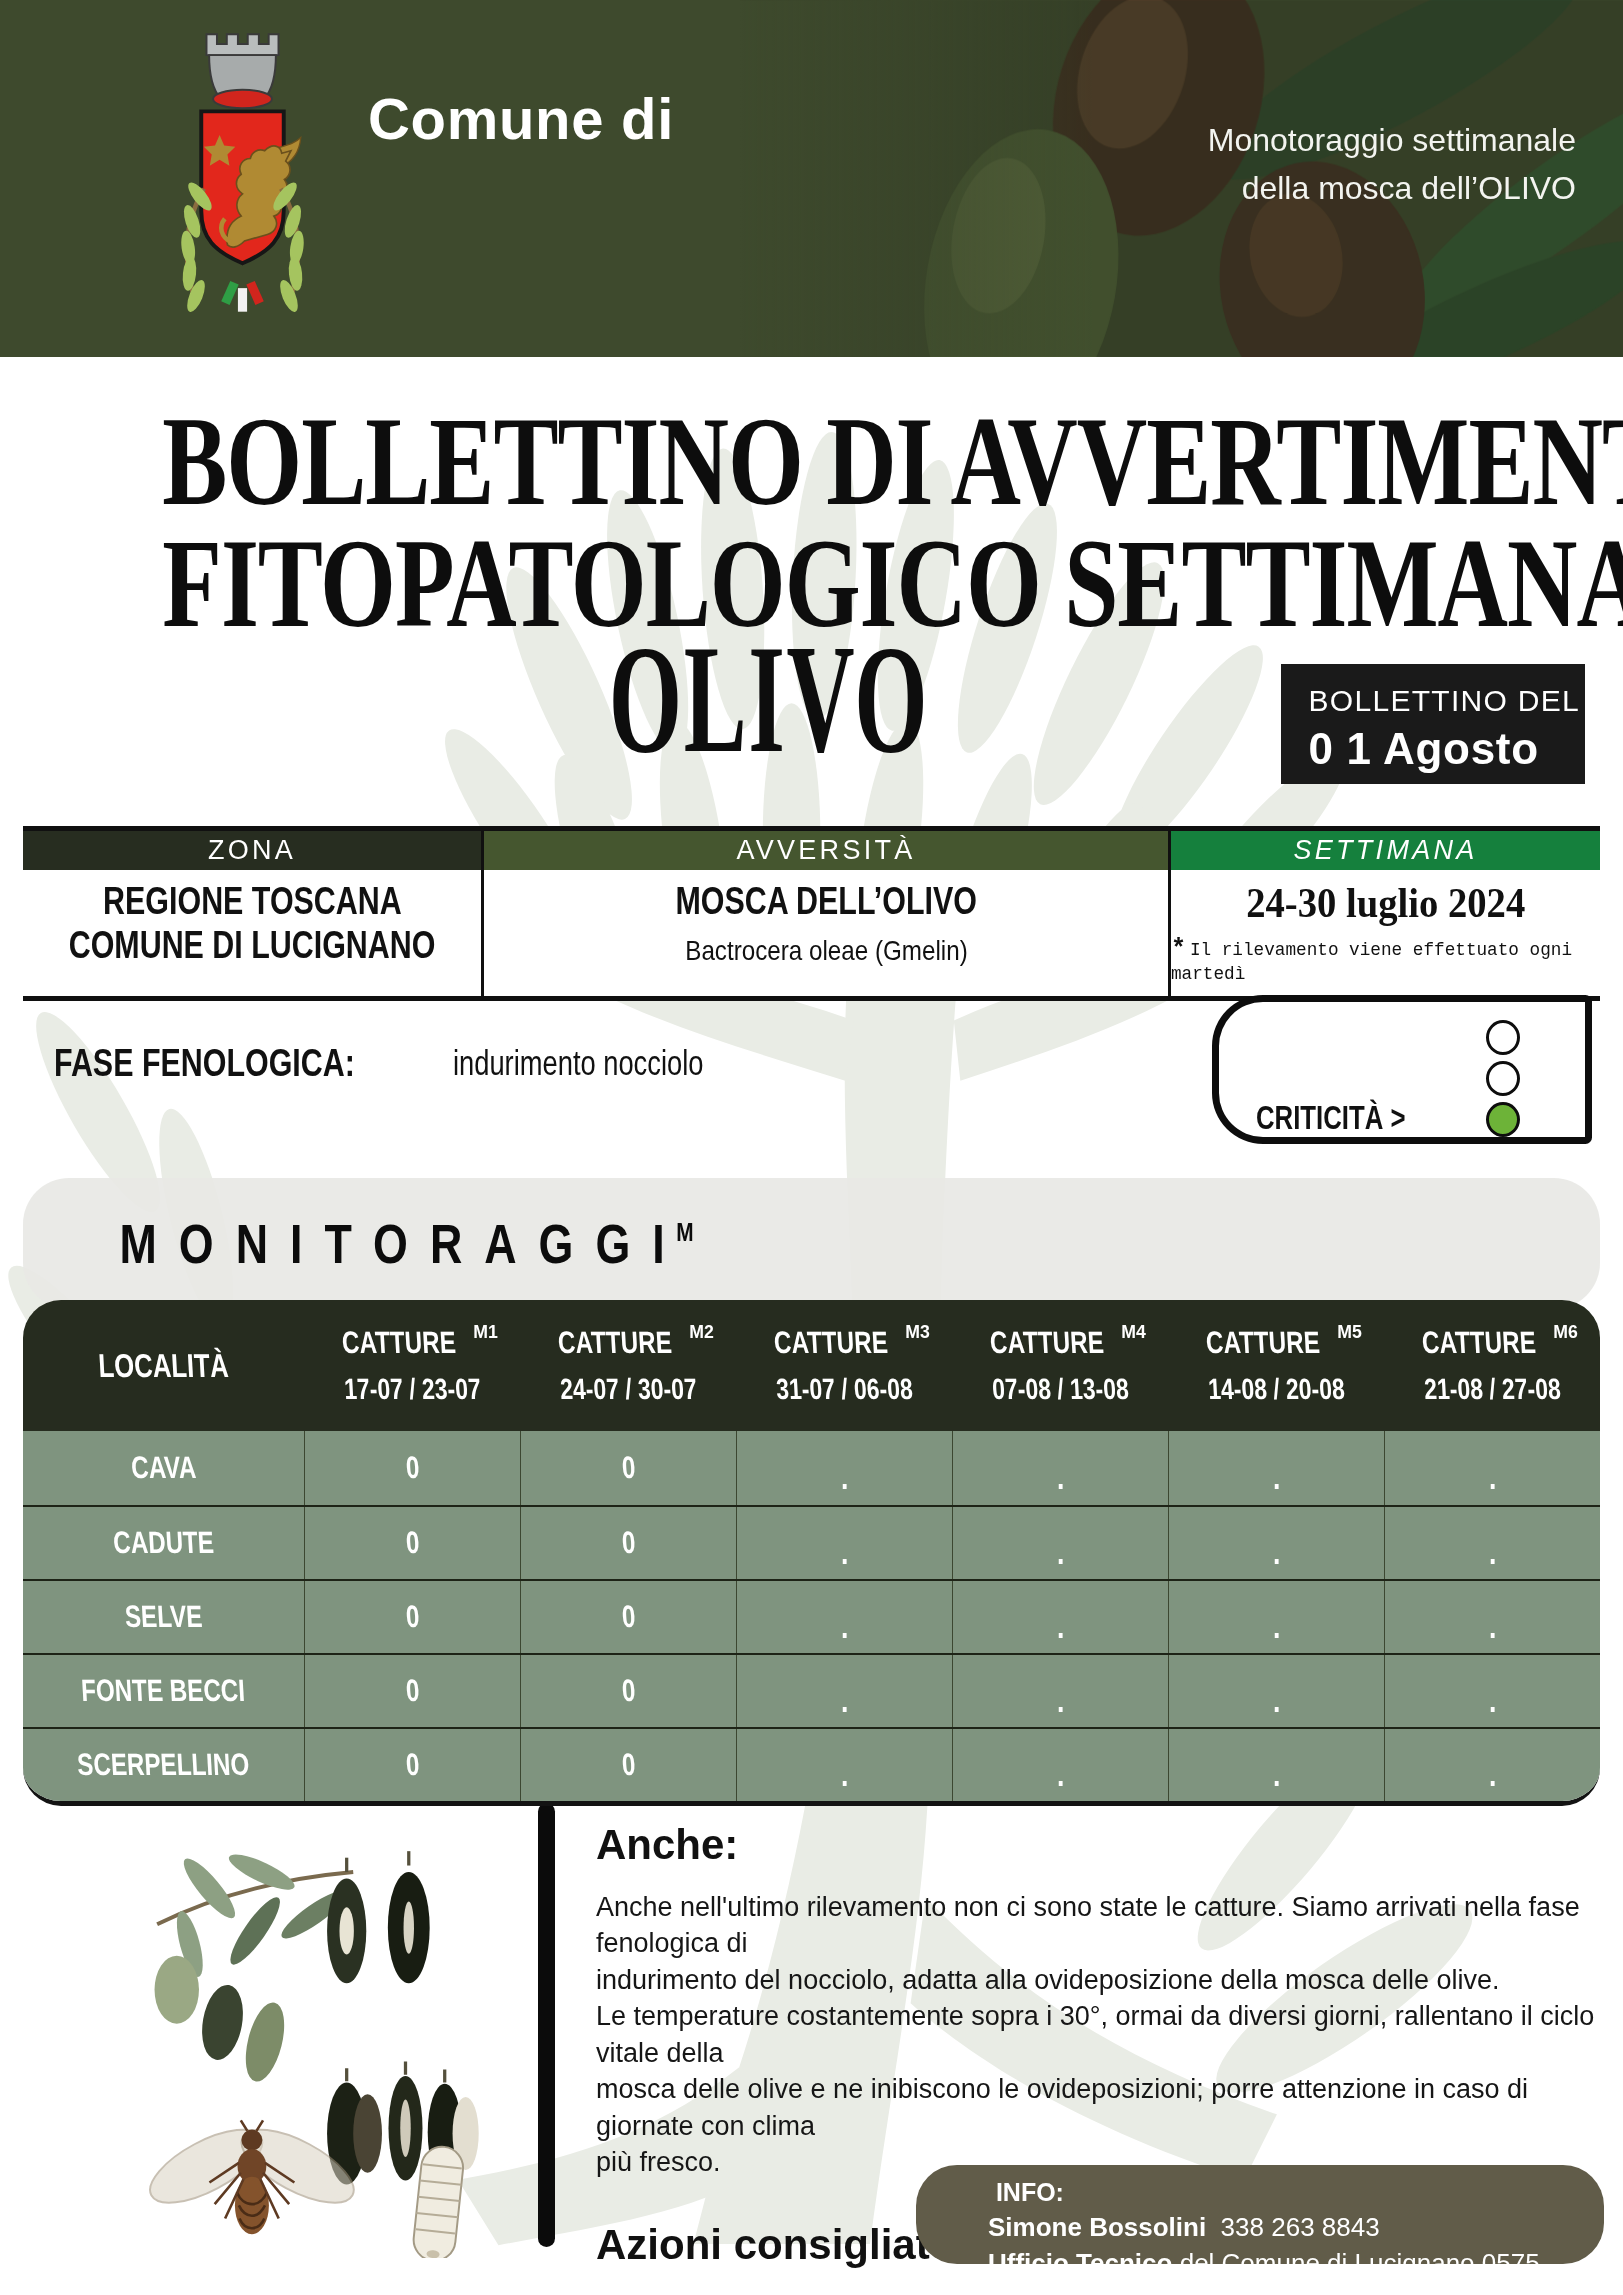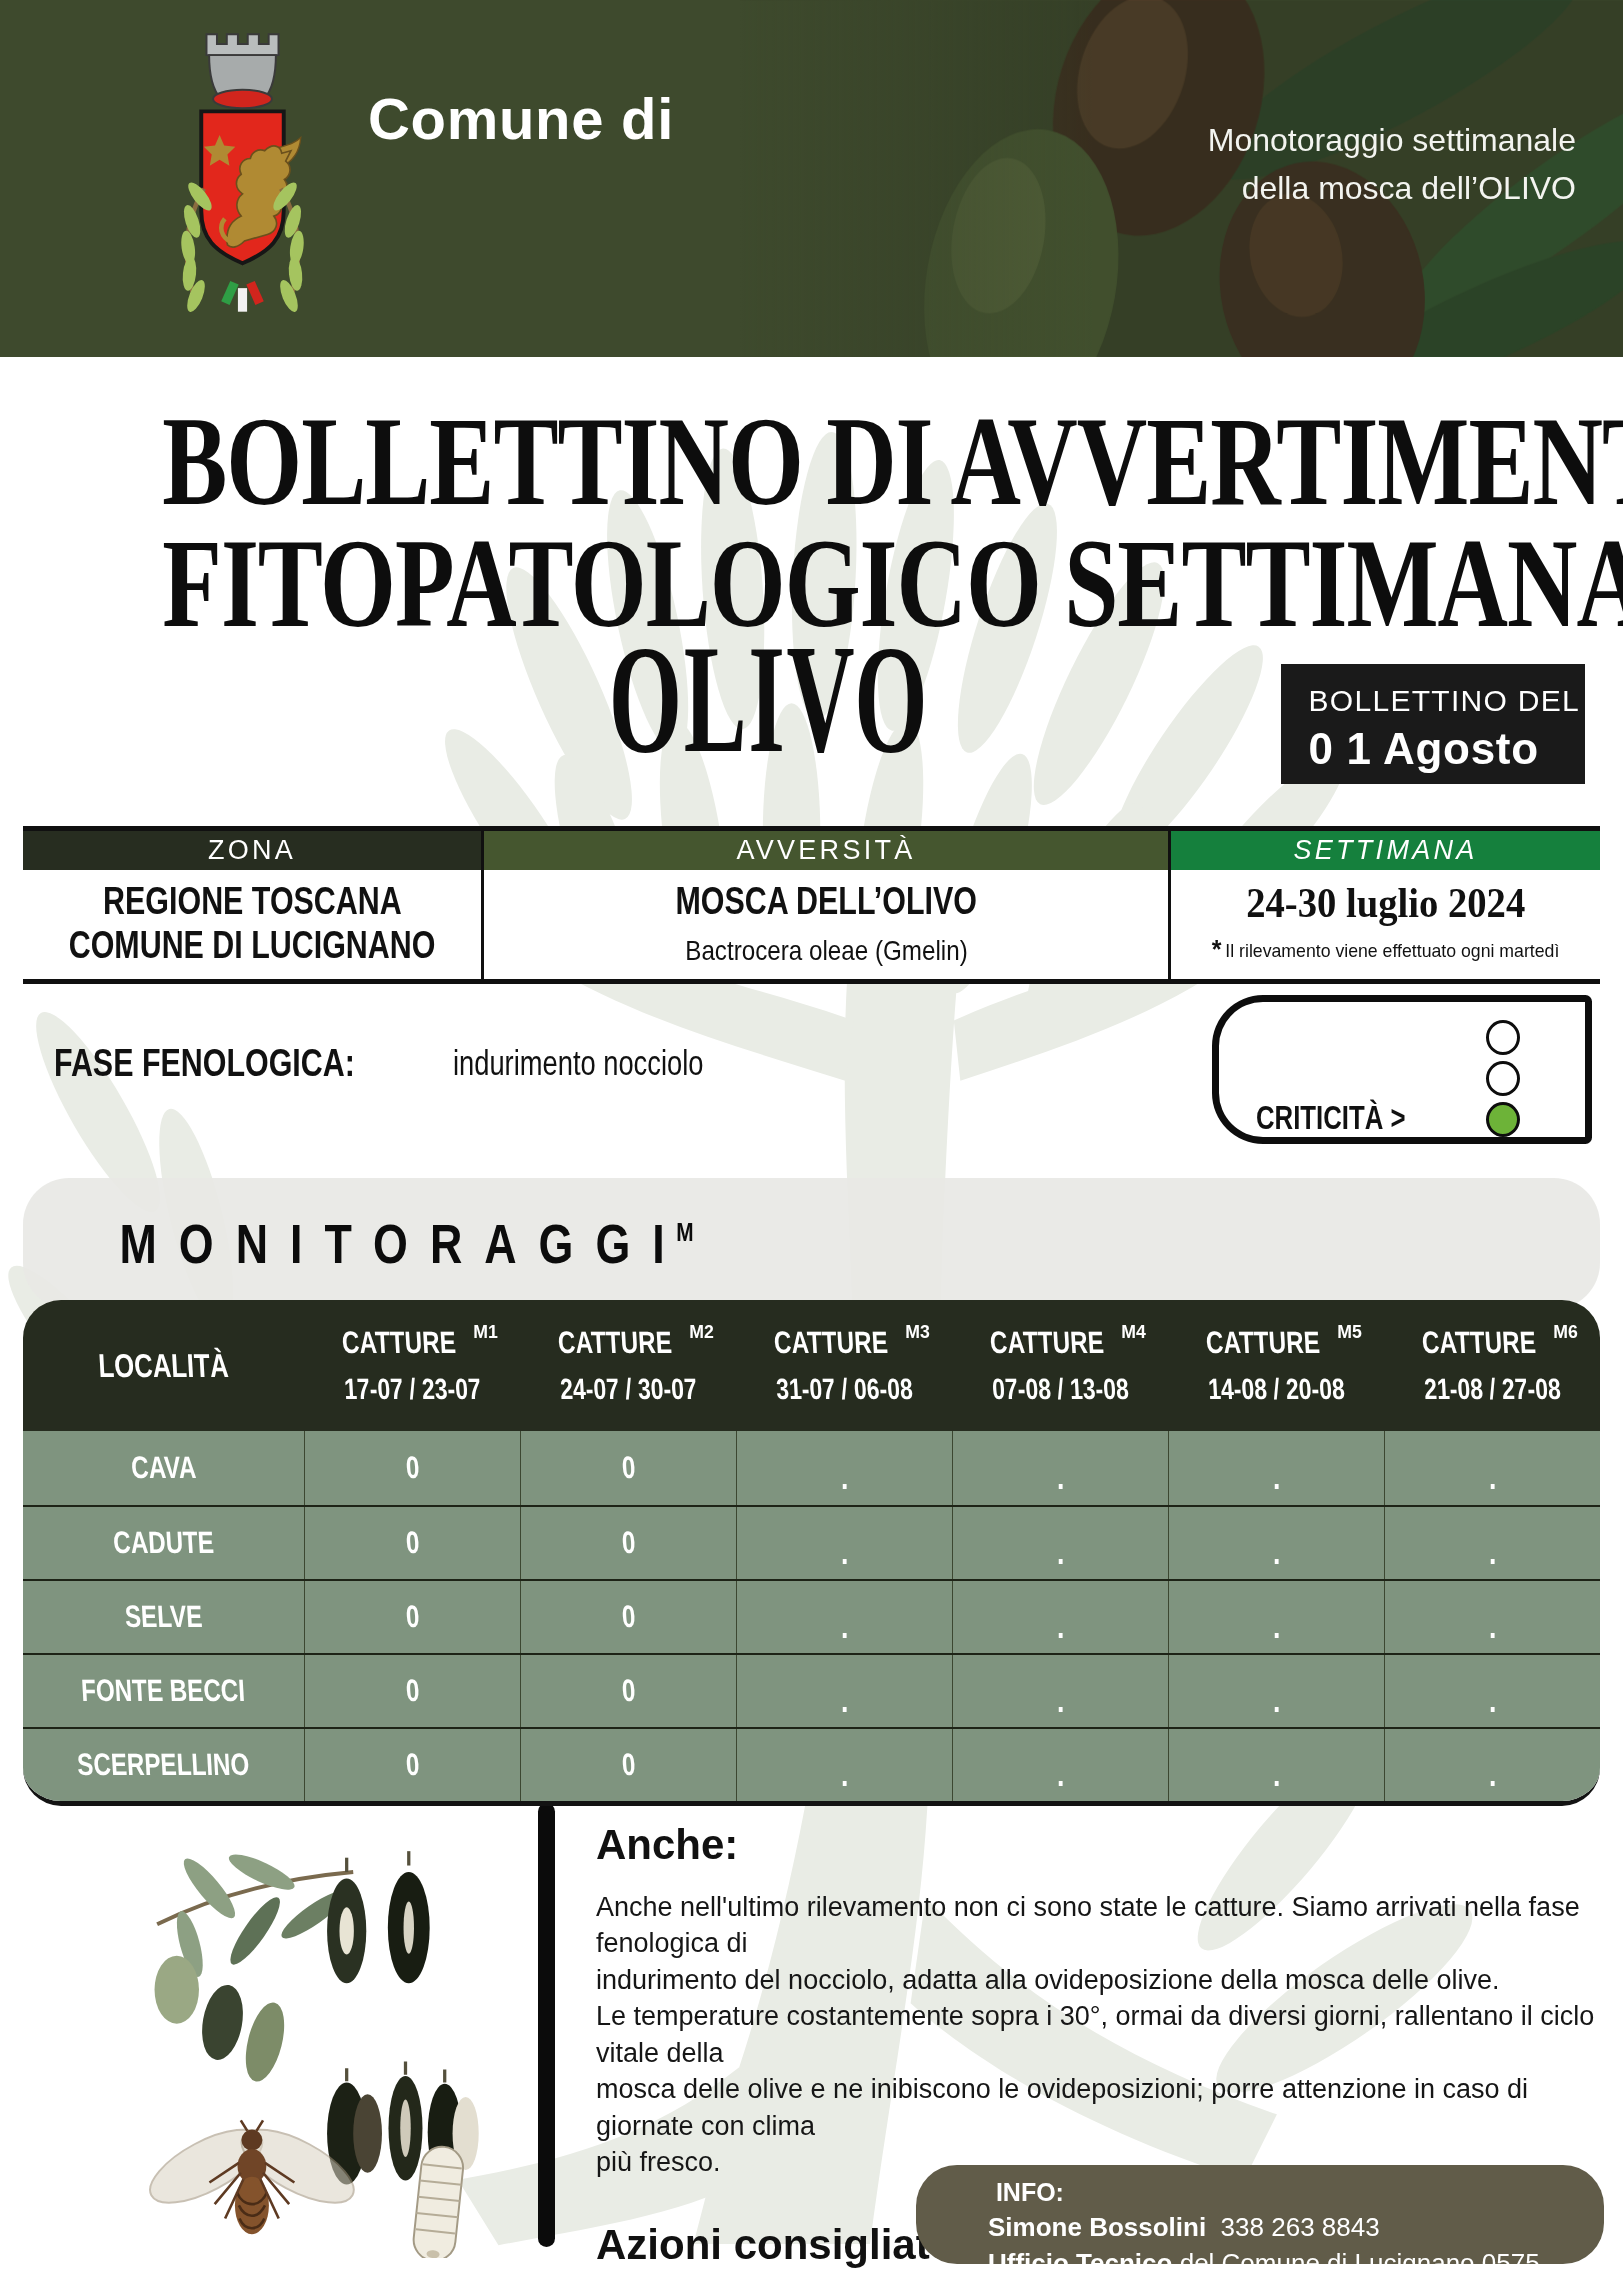--- a/index.html
+++ b/index.html
@@ -38,21 +38,21 @@
   .info-table { left:23px; top:826px; width:1577px; display:grid; grid-template-columns:458px 687px 432px;
     border-top:5.9px solid #101010; border-bottom:5.9px solid #101010; background:#fff; }
   .info-col + .info-col { border-left:3.9px solid #101010; }
   .info-head { height:39px; display:flex; align-items:center; justify-content:center;
     color:#fff; font-size:27px; letter-spacing:3.3px; font-weight:400; }
   .info-body { min-height:98px; display:flex; flex-direction:column; align-items:center; justify-content:center; padding:9.2px 0 11.8px; }
   .z-line { font-weight:bold; font-size:39px; line-height:1.12; }
   .adv-name { font-weight:bold; font-size:39px; }
   .adv-sci  { font-size:27.5px; font-weight:400; margin-top:11.8px; transform:scaleX(.88); }
   .week { font-family:"Liberation Serif", serif; font-weight:bold; font-size:42px; transform:scaleX(.92); display:inline-block; }
-  .footnote { font-size:17.7px; margin-top:7.9px; color:#111; }
+  .footnote { font-size:17.7px; margin-top:7.9px; color:#111;font-family:Liberation Mono, monospace; }
   .footnote .ast { font-weight:bold; font-size:25px; vertical-align:-1.3px; margin-right:3.9px; }
 
   
   .fase { left:54px; top:1039px; height:47px; display:flex; align-items:center; gap:13px; }
   .fase-label { font-weight:bold; font-size:39px; }
   .fase-value { font-size:35px; font-weight:400; }
   .criticita { left:1212px; top:995px; width:380px; height:149px; background:#fff;
     border:7.9px solid #0d0d0d; border-radius:51px 6.5px 6.5px 51px; display:flex; align-items:flex-end; }
   .crit-label { font-weight:bold; font-size:33px; margin-left:37px; }
   .crit-dots { margin-left:auto; margin-right:65px; display:flex; flex-direction:column; gap:5.9px; }

